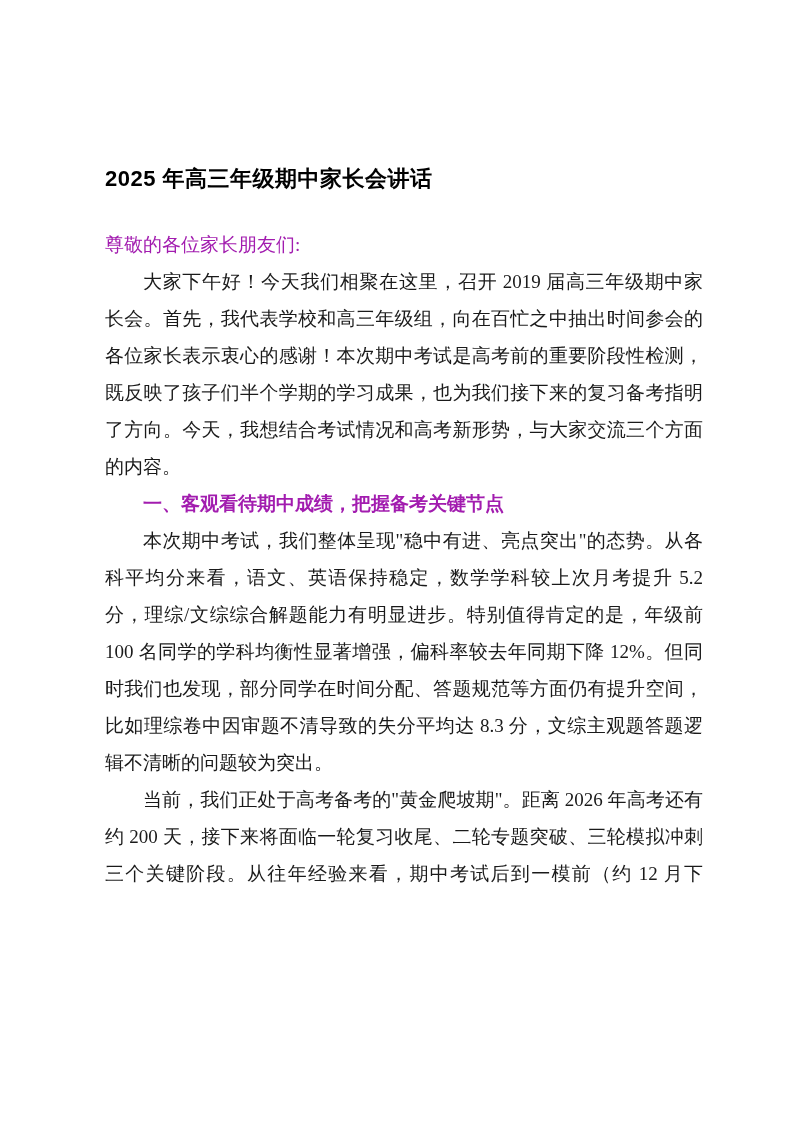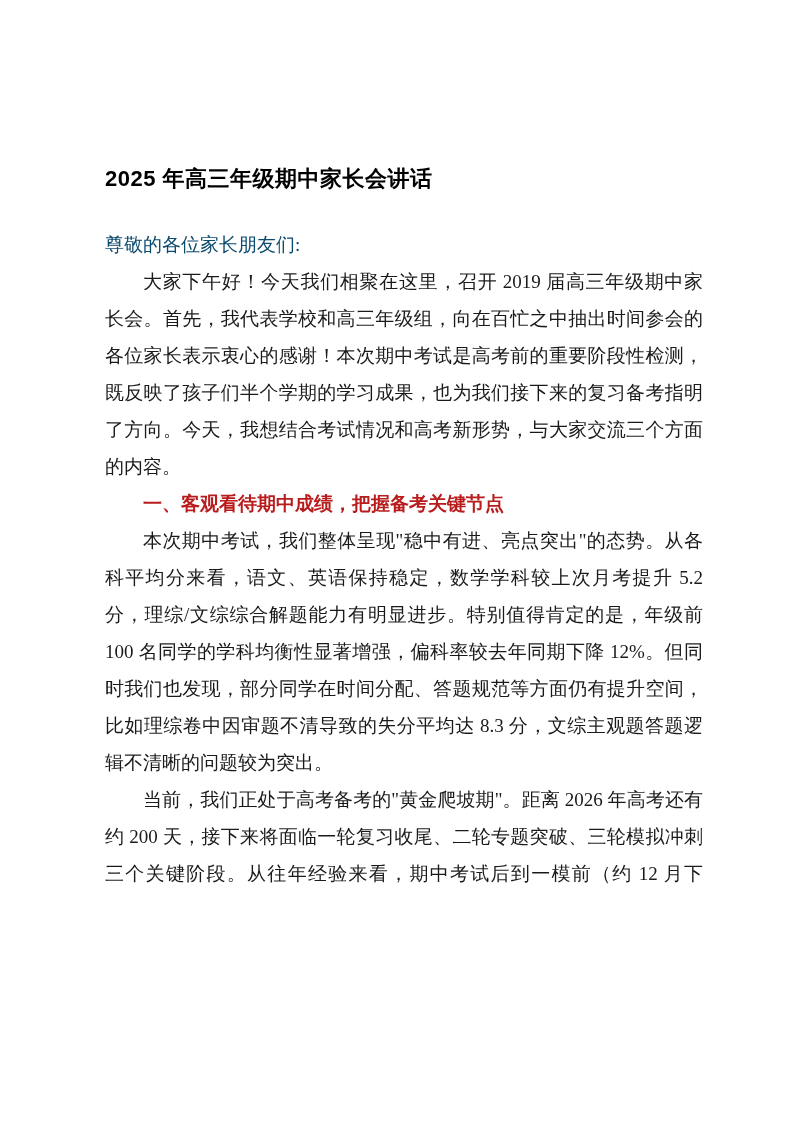--- a/index.html
+++ b/index.html
@@ -28,40 +28,40 @@
     font-size: 22px;
     line-height: 30px;
     letter-spacing: 0.5px;
     margin: 0 0 32px 0;
     color: #000000;
   }
   .salutation {
     font-size: 19px;
     line-height: 37px;
     margin: 0;
-    color: #0c4a6e;
+    color: #a21caf;
   }
   .para {
     font-size: 19px;
     line-height: 37px;
     margin: 0;
     text-align: justify;
     text-justify: inter-ideograph;
     text-indent: 2em;
     color: #1a1a1a;
     word-break: normal;
   }
   .section-heading {
     font-family: "Liberation Sans", "DejaVu Sans", sans-serif;
     font-weight: 700;
     font-size: 19px;
     line-height: 37px;
     margin: 0;
     text-indent: 2em;
-    color: #b91c1c;
+    color: #a21caf;
   }
   .footer {
     position: absolute;
     top: 1030px;
     right: 123px;
     font-size: 17px;
     line-height: 20px;
     font-family: "Liberation Serif", "DejaVu Serif", serif;
     white-space: nowrap;
   }

